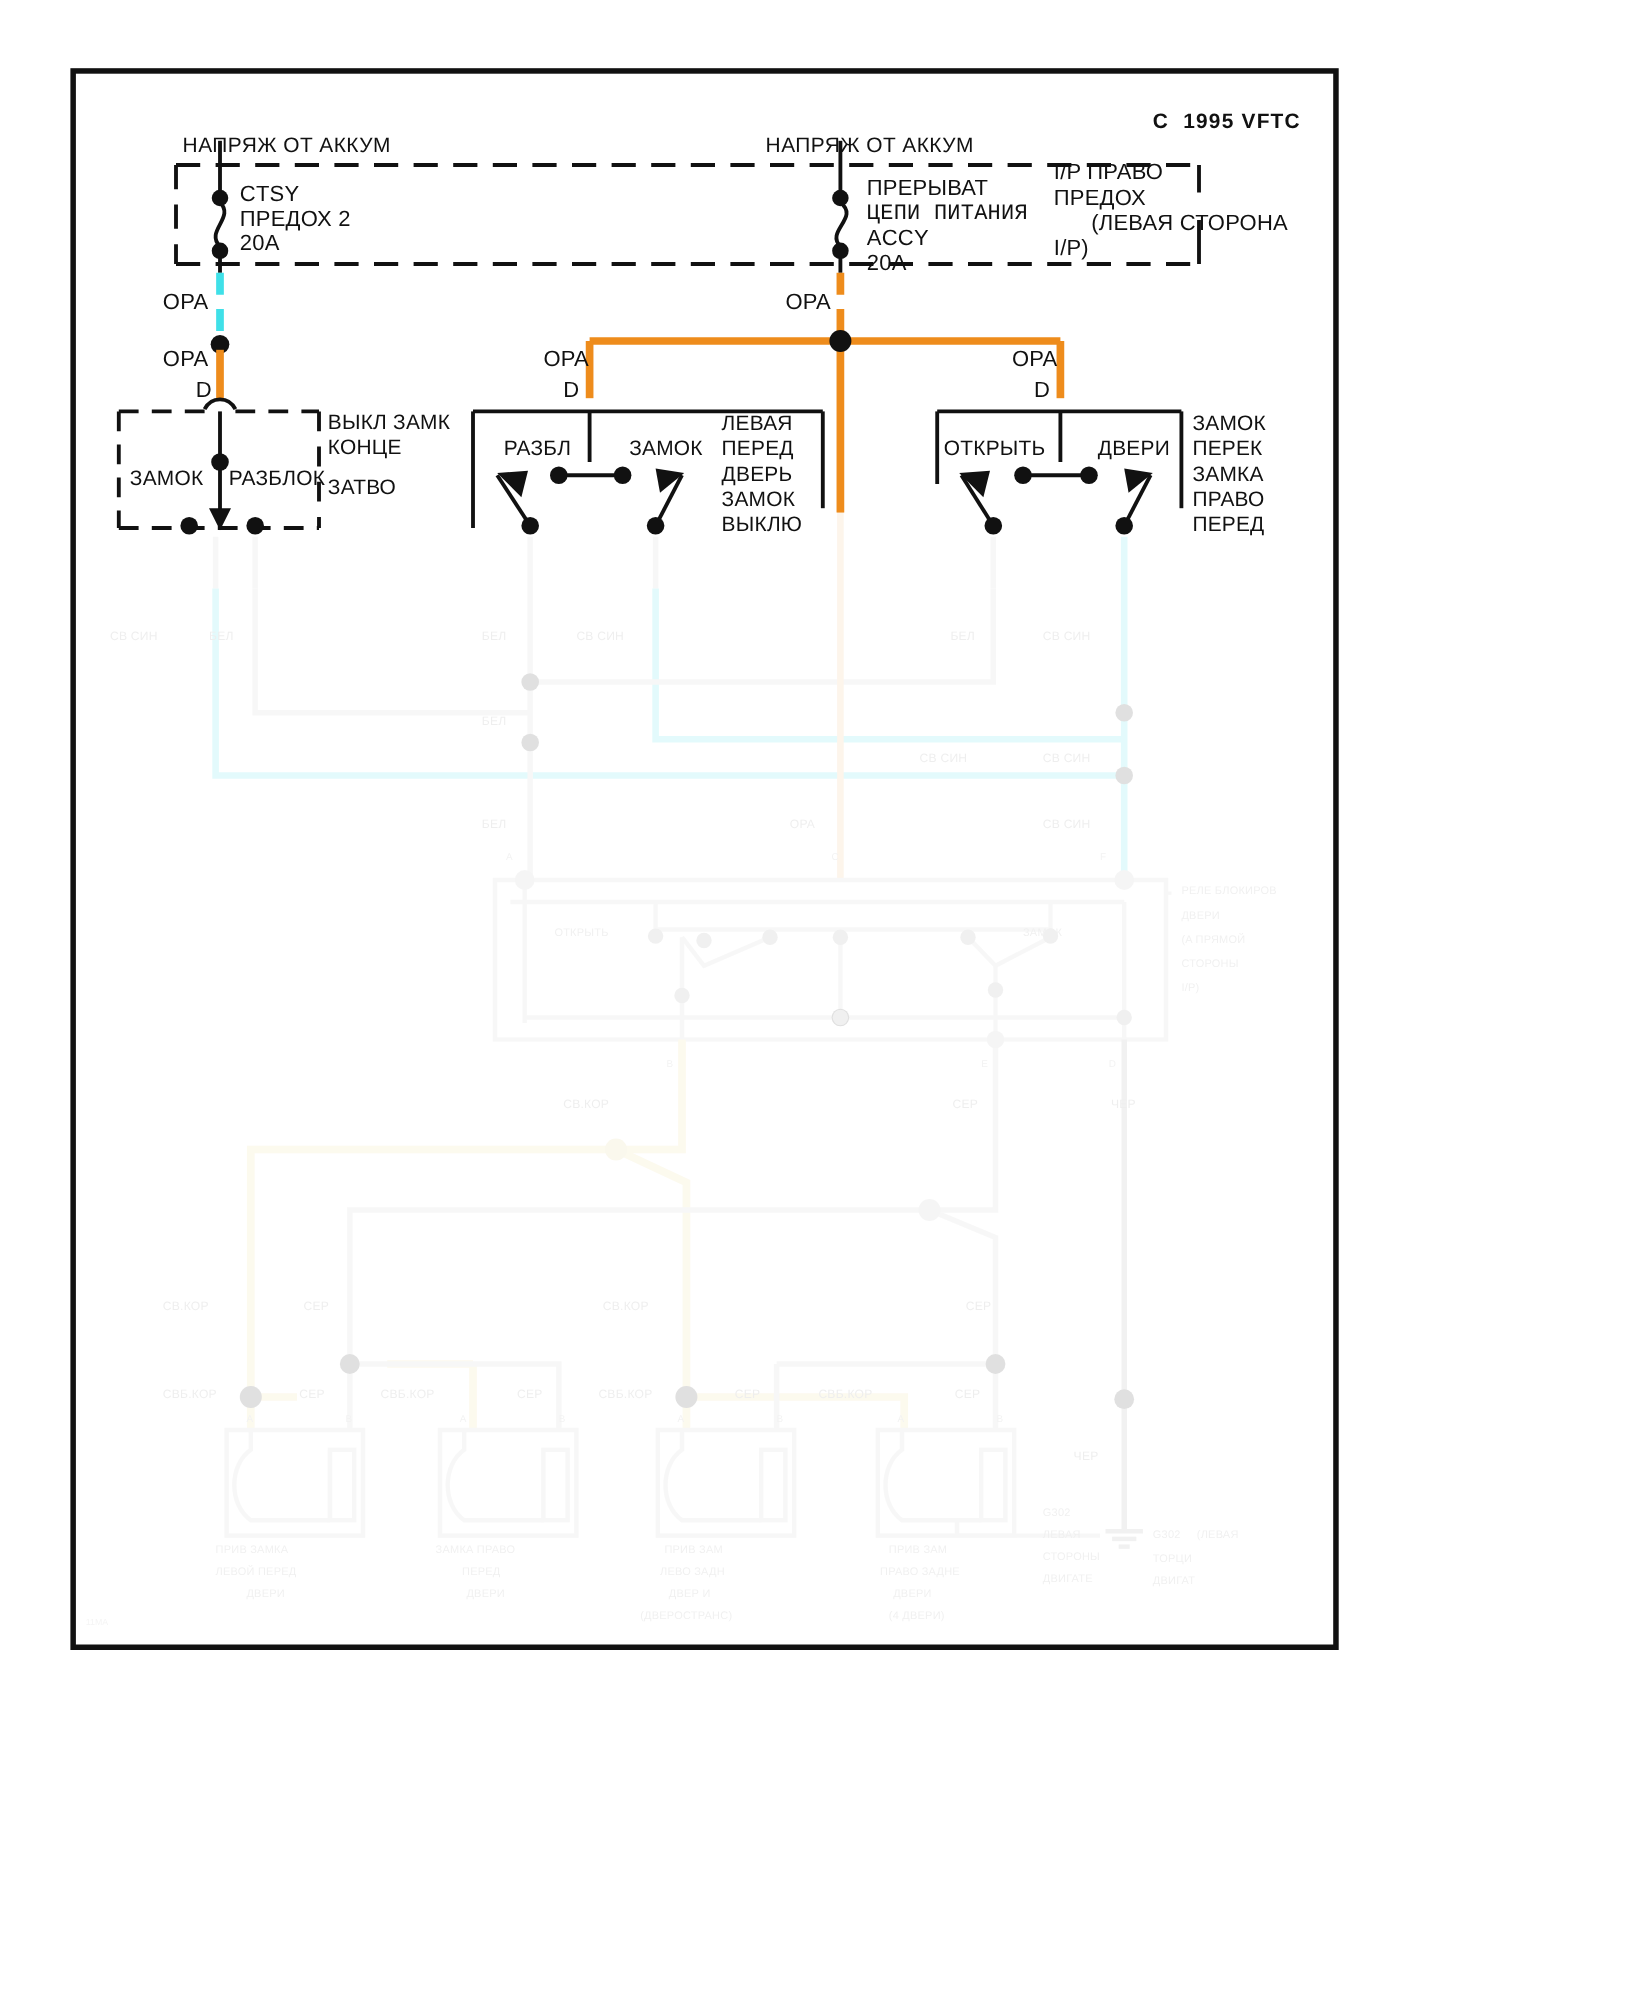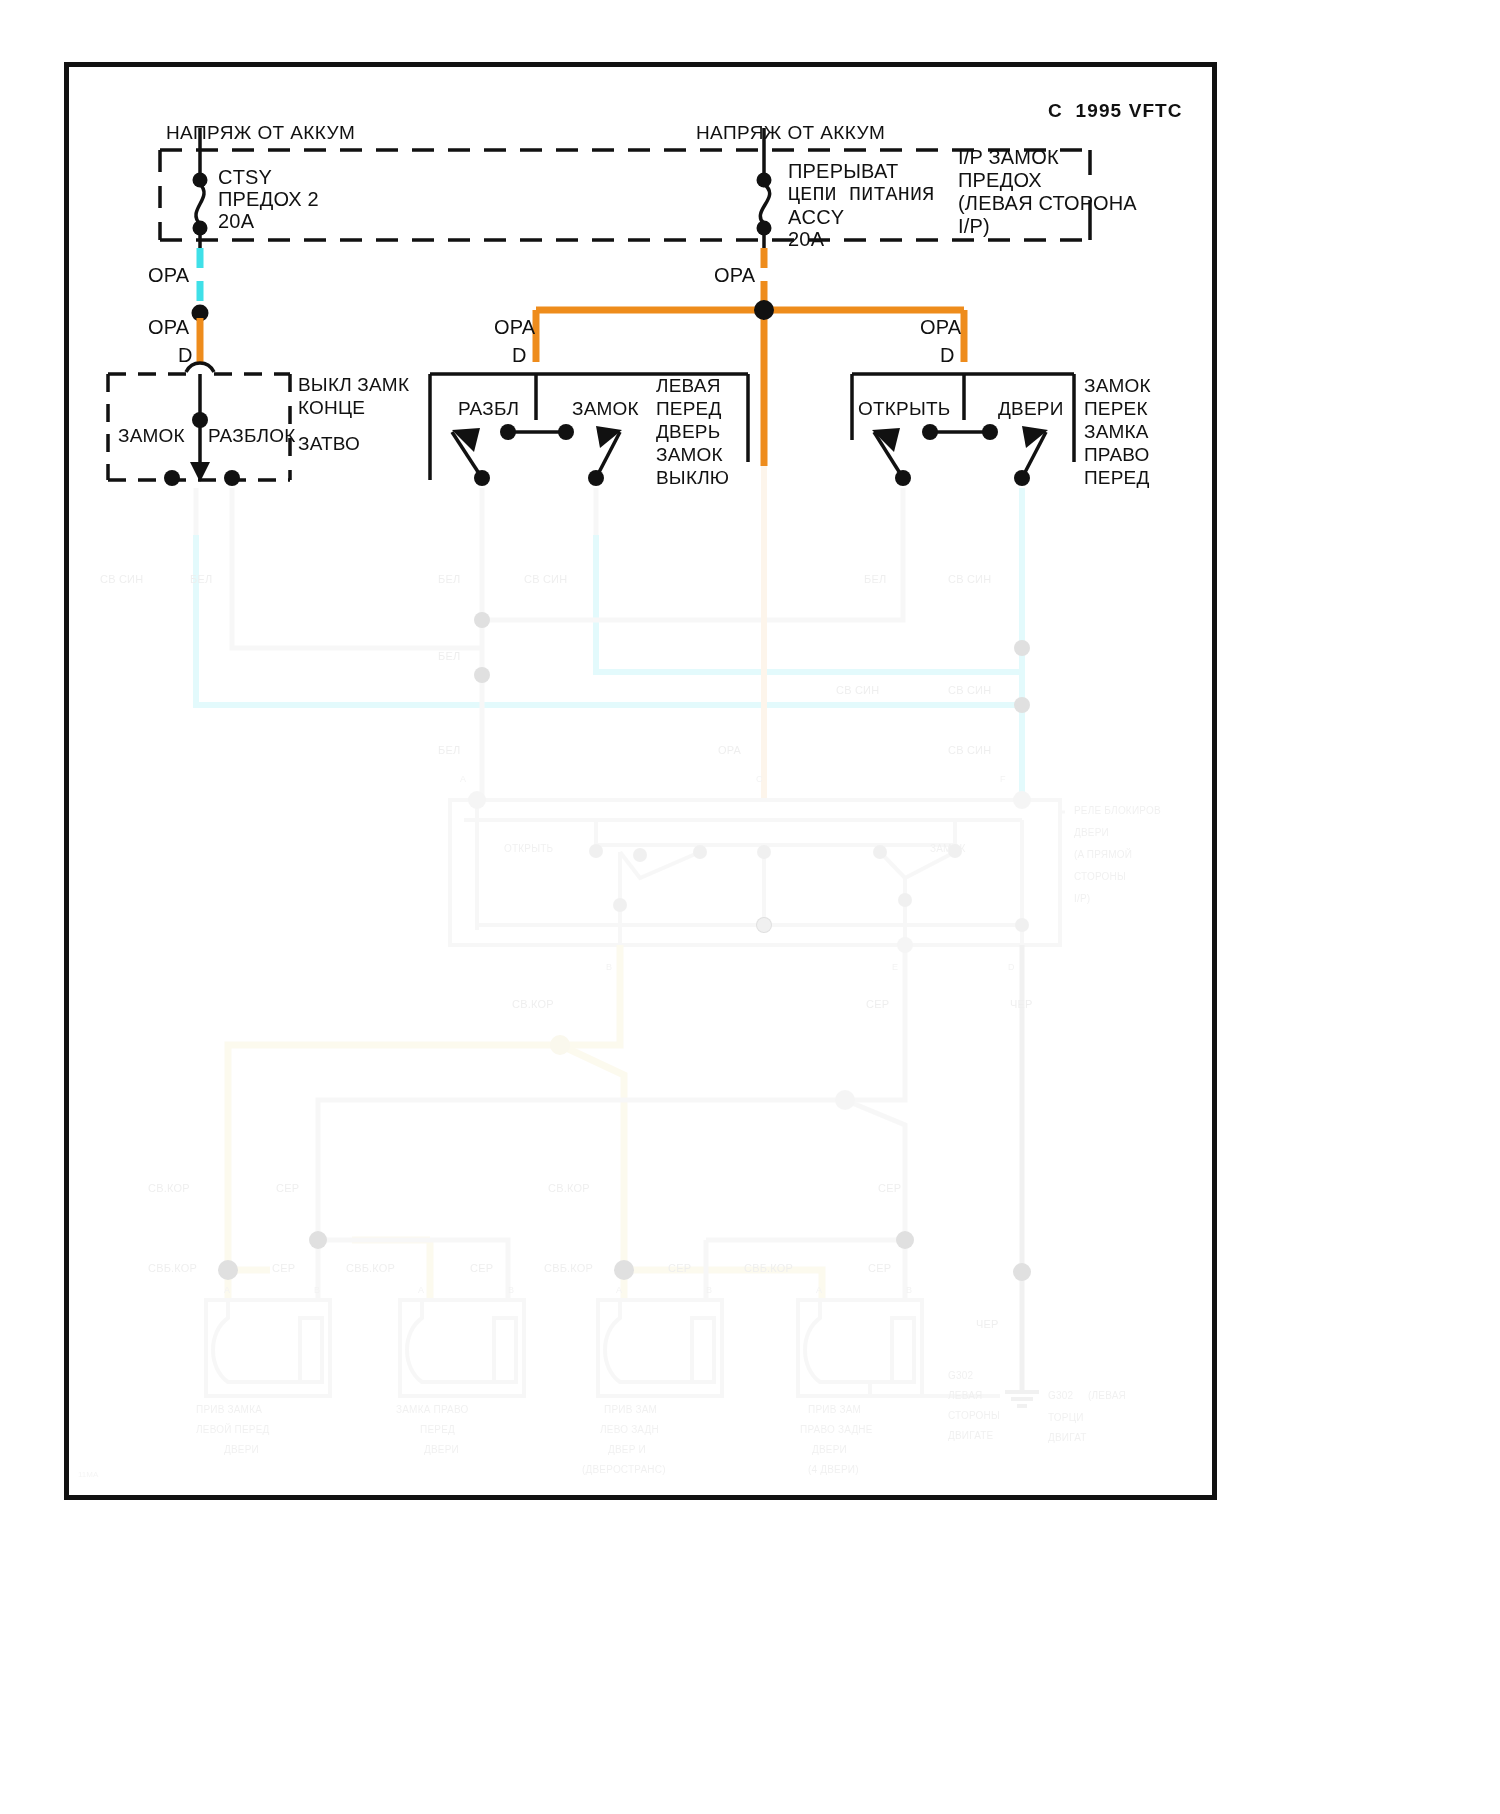--- a/index.html
+++ b/index.html
@@ -375,23 +375,23 @@
 
     <div class="txt t-lbl" style="left:218px; top:166px;">CTSY</div>
     <div class="txt t-lbl" style="left:218px; top:188px;">ПРЕДОХ 2</div>
     <div class="txt t-lbl" style="left:218px; top:210px;">20A</div>
 
     <div class="txt t-lbl" style="left:788px; top:160px;">ПРЕРЫВАТ</div>
     <div class="txt t-lbl" style="left:788px; top:183px;font-family:Liberation Mono, monospace;">ЦЕПИ ПИТАНИЯ</div>
     <div class="txt t-lbl" style="left:788px; top:206px;">ACCY</div>
     <div class="txt t-lbl" style="left:788px; top:228px;">20A</div>
 
-    <div class="txt t-lbl" style="left:958px; top:146px;">I/P ЗАМОК</div>
+    <div class="txt t-lbl" style="left:958px; top:146px;">I/P ПРАВО</div>
     <div class="txt t-lbl" style="left:958px; top:169px;">ПРЕДОХ</div>
-    <div class="txt t-lbl" style="left:958px; top:192px;">(ЛЕВАЯ СТОРОНА</div>
+    <div class="txt t-lbl" style="left:992px; top:192px;">(ЛЕВАЯ СТОРОНА</div>
     <div class="txt t-lbl" style="left:958px; top:215px;">I/P)</div>
 
     <div class="txt t-lbl" style="left:148px; top:264px;">OPA</div>
     <div class="txt t-lbl" style="left:714px; top:264px;">OPA</div>
     <div class="txt t-lbl" style="left:148px; top:316px;">OPA</div>
     <div class="txt t-lbl" style="left:494px; top:316px;">OPA</div>
     <div class="txt t-lbl" style="left:920px; top:316px;">OPA</div>
     <div class="txt t-lbl" style="left:178px; top:344px;">D</div>
     <div class="txt t-lbl" style="left:512px; top:344px;">D</div>
     <div class="txt t-lbl" style="left:940px; top:344px;">D</div>

